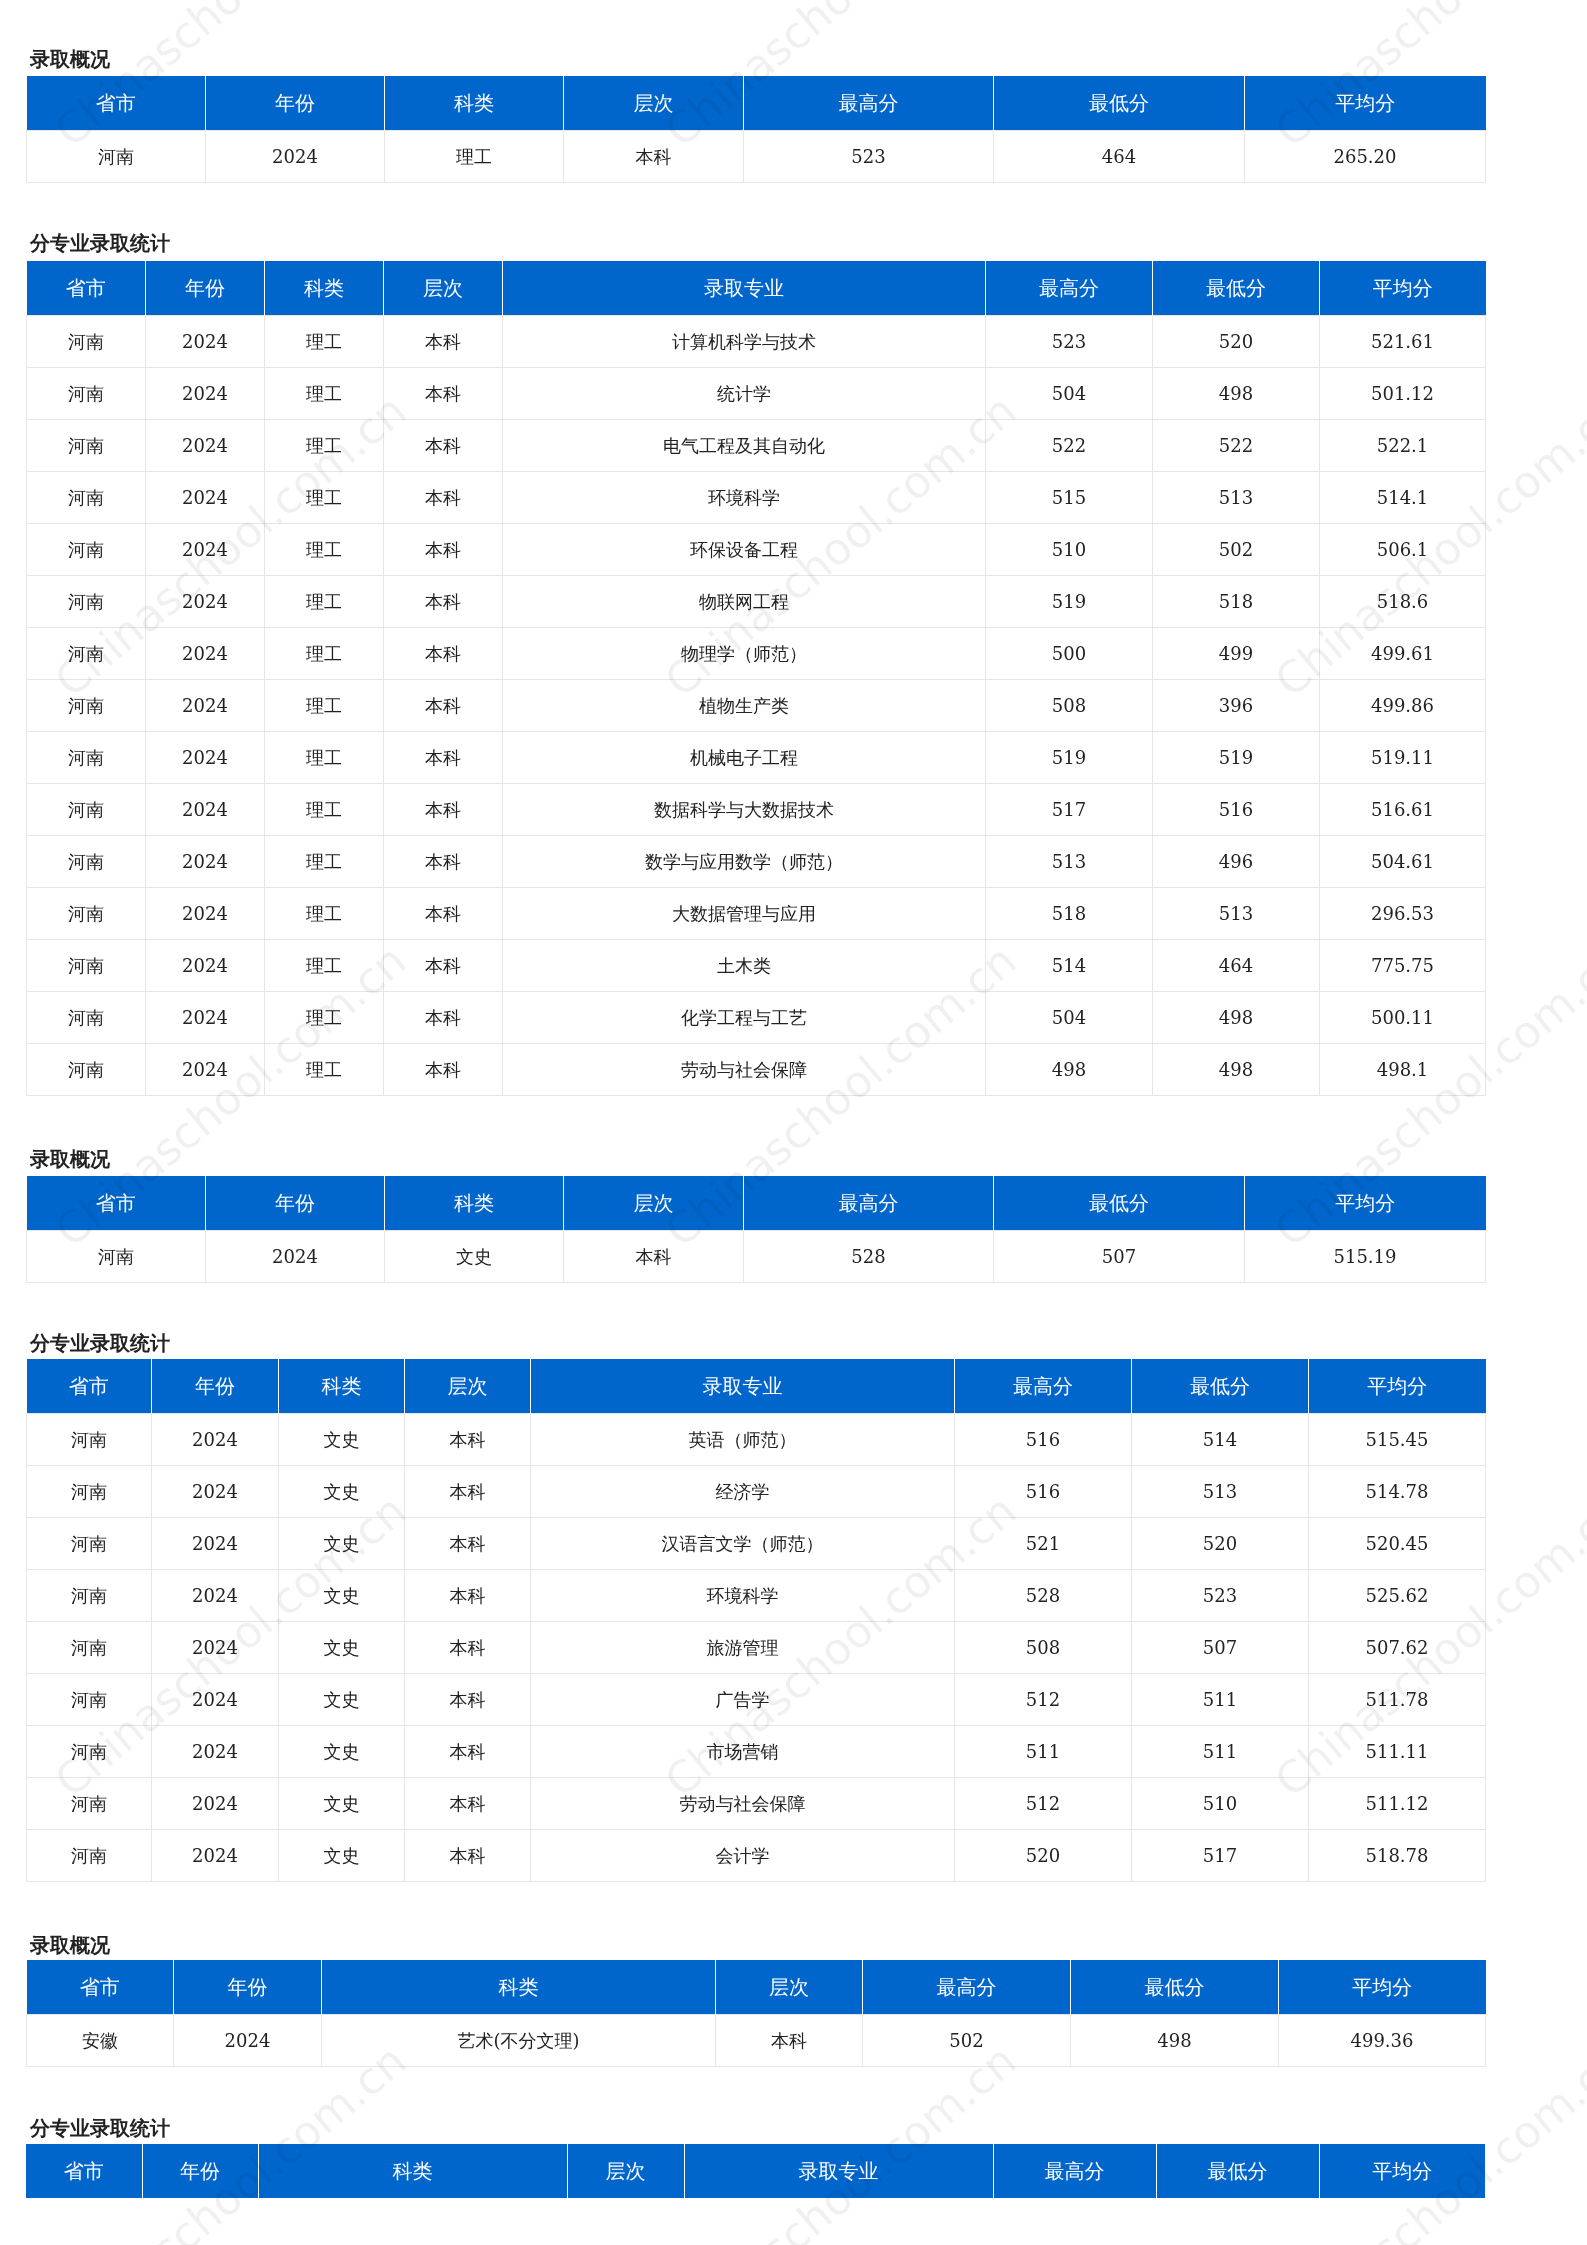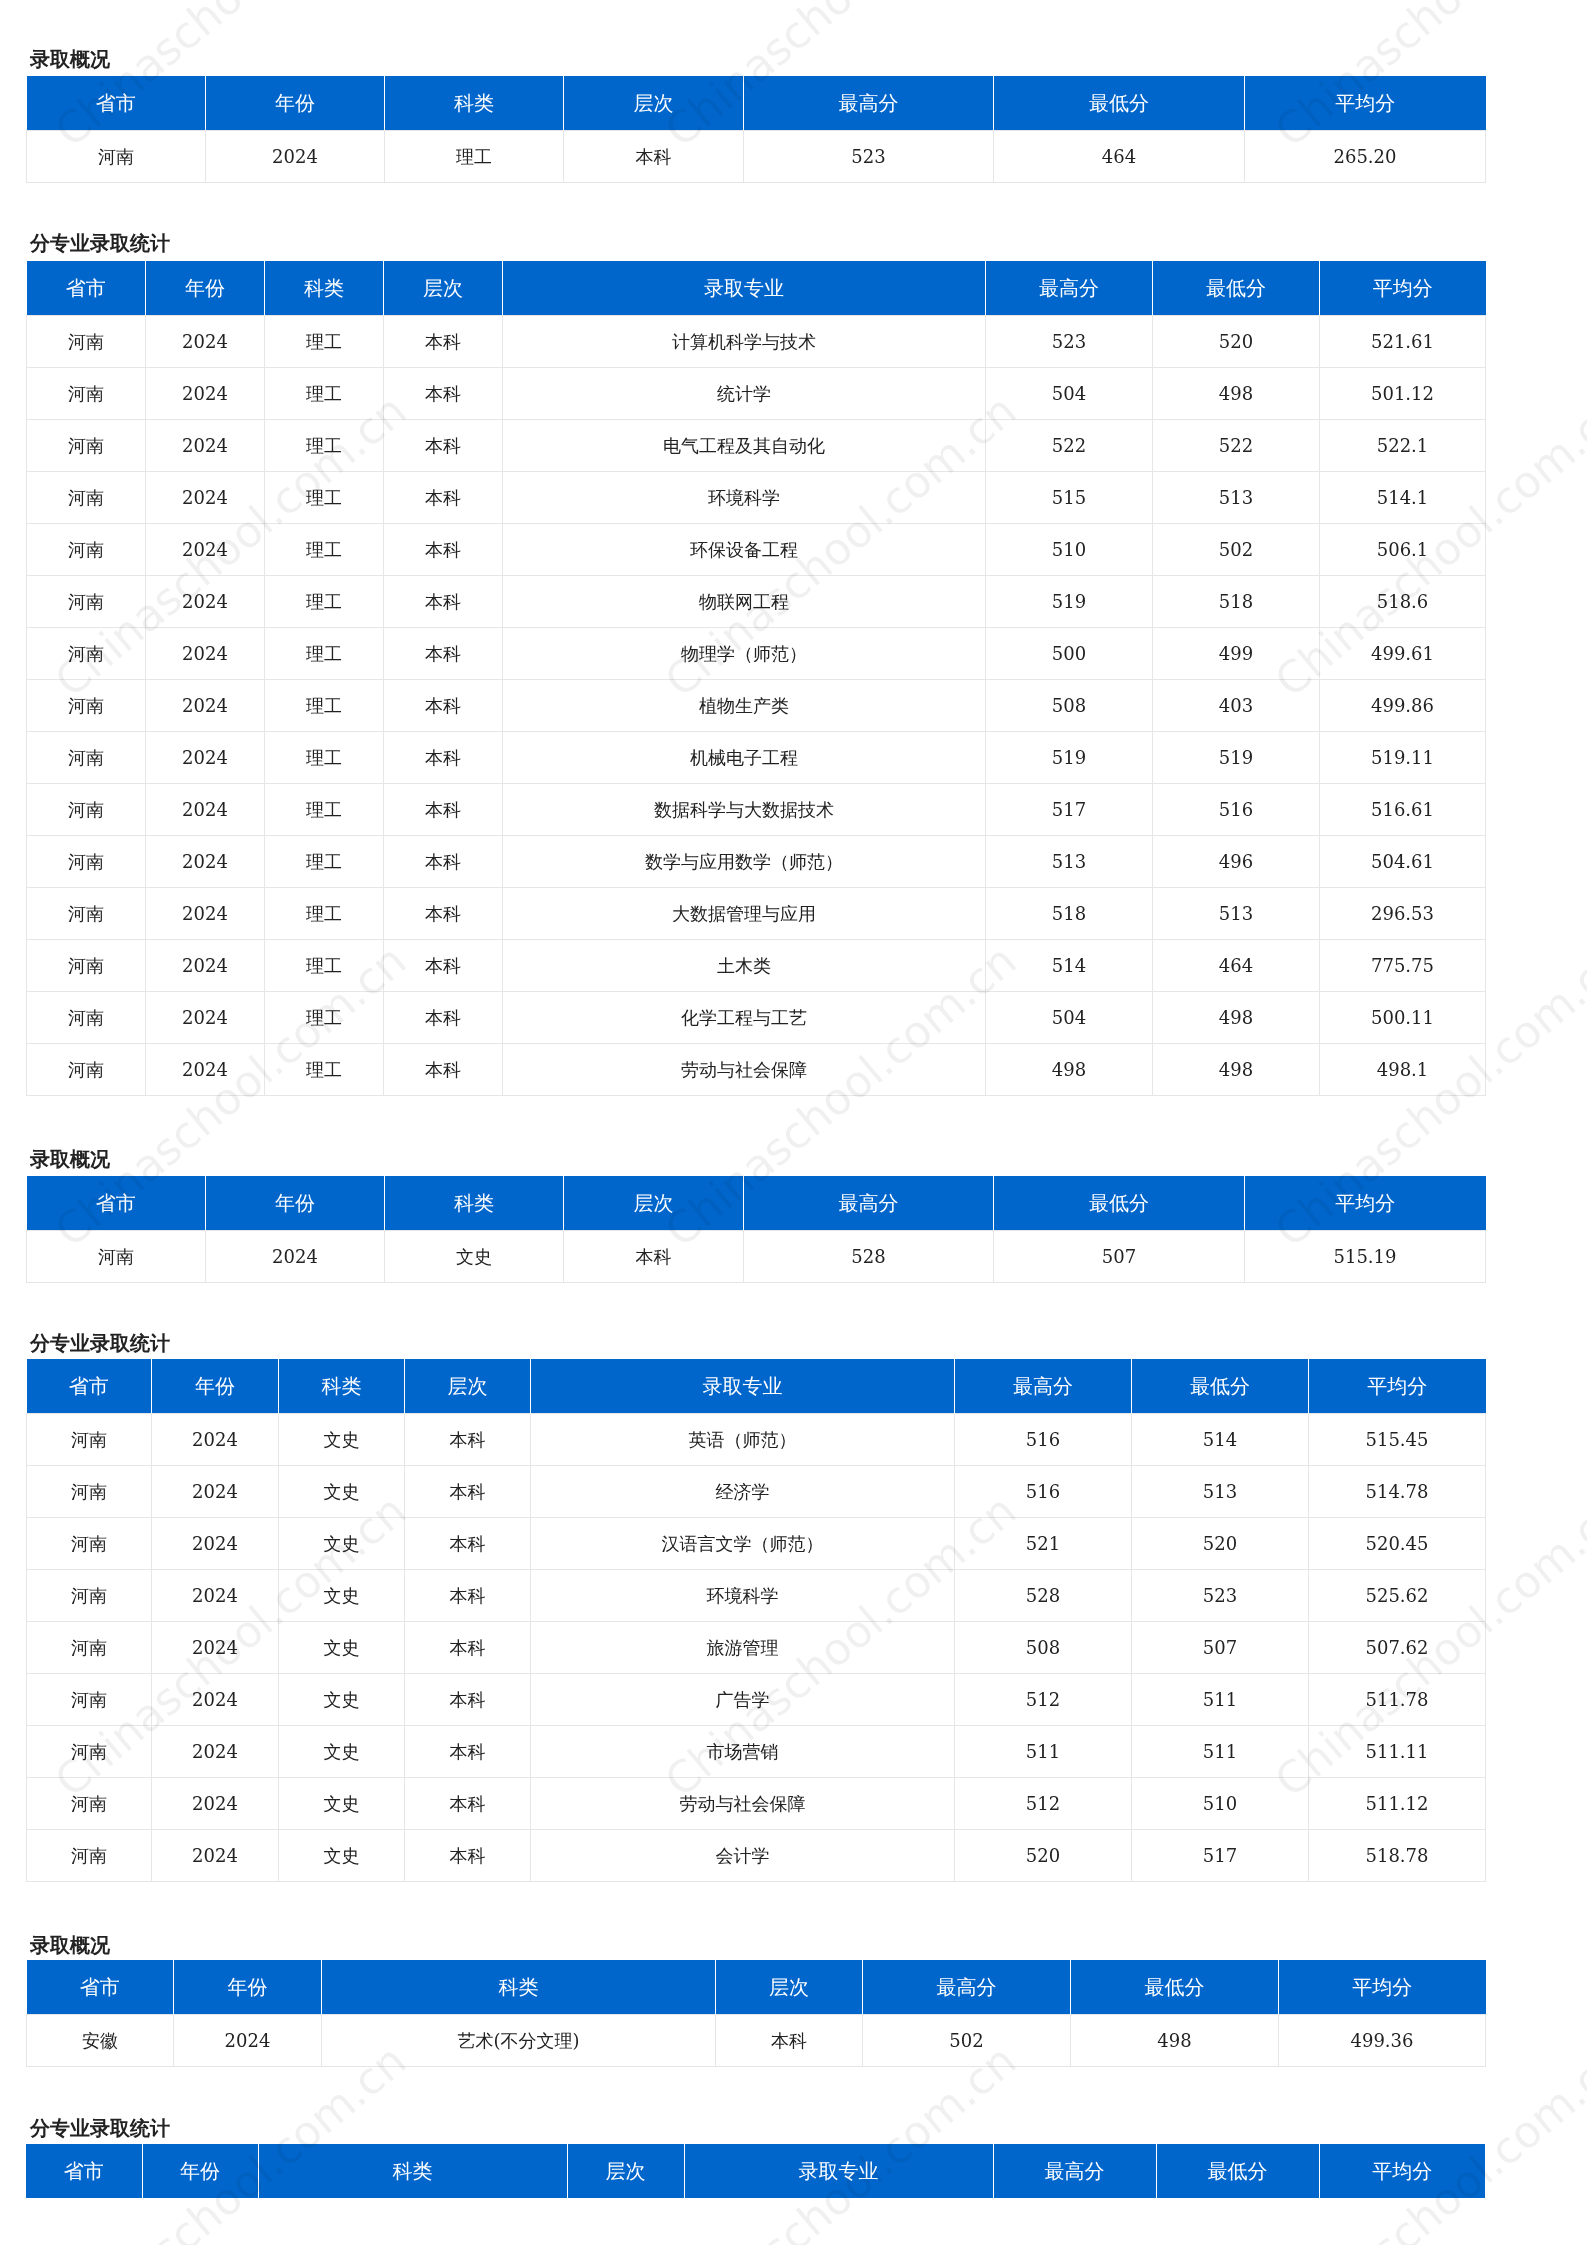--- a/index.html
+++ b/index.html
@@ -144,21 +144,21 @@
           <td>499</td>
           <td>499.61</td>
         </tr>
         <tr>
           <td>河南</td>
           <td>2024</td>
           <td>理工</td>
           <td>本科</td>
           <td>植物生产类</td>
           <td>508</td>
-          <td>403</td>
+          <td>396</td>
           <td>499.86</td>
         </tr>
         <tr>
           <td>河南</td>
           <td>2024</td>
           <td>理工</td>
           <td>本科</td>
           <td>机械电子工程</td>
           <td>519</td>
           <td>519</td>

